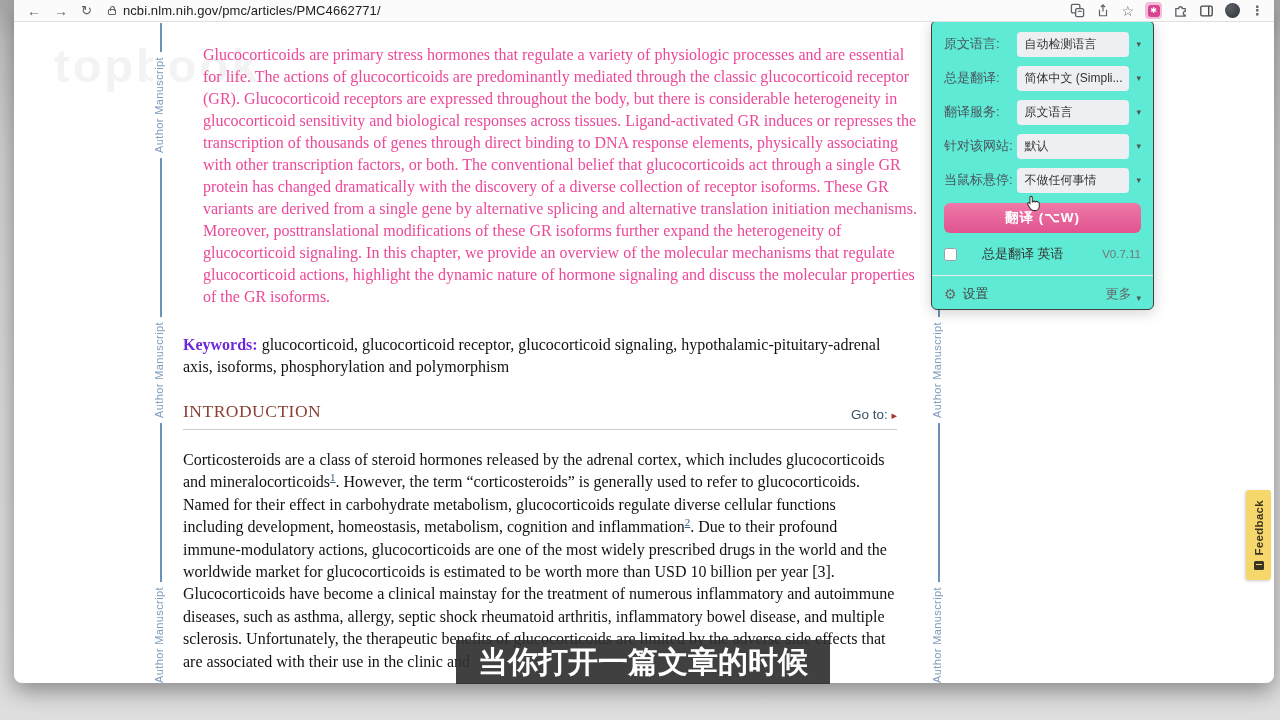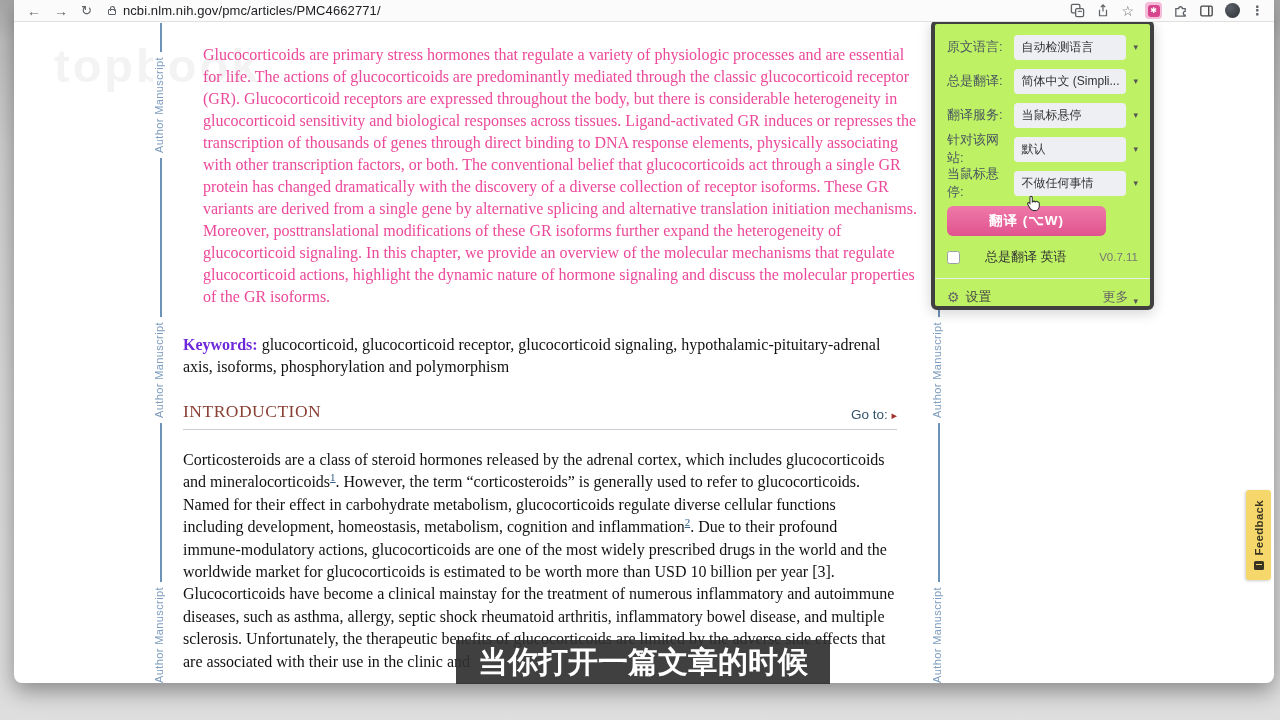--- a/index.html
+++ b/index.html
@@ -67,32 +67,32 @@
   .intro-h { font-size:17.5px; letter-spacing:.5px; color:#8a4034; }
   .goto { margin-left:auto; font-size:13.5px; color:#33536b; }
   .goto-arr { color:#a3322a; font-size:11px; }
   .rule { position:absolute; top:406px; left:0; width:100%; height:1px; background:#c6ccd2; }
   .intro-p { position:absolute; top:426px; left:0; width:100%; font-size:16px; line-height:22.4px; color:#111; }
   .ref { color:#2f5d8a; text-decoration:underline; font-size:11px; vertical-align:super; line-height:0; }
 
   
   .popup {
     position:absolute; left:917px; top:20px; width:223px; height:290px;
-    background:#bef264; border:4px solid #404040; border-radius:6px;
+    background:#5eead4; border:1px solid #404040; border-radius:6px;
     box-shadow:0 3px 14px rgba(0,0,0,.18); z-index:20;
     padding:6px 12px 0 12px;
   }
   .p-row { height:34px; display:flex; align-items:center; }
   .p-label { font-size:13px; color:#4a5560; }
   .p-val-wrap { margin-left:auto; display:flex; align-items:center; gap:7px; }
   .pill { width:112px; background:#edeff3; border-radius:4px; padding:4px 7px;
     font-size:12px; color:#333; white-space:nowrap; overflow:hidden; }
   .caret { font-size:9px; color:#555; }
   .t-btn {
-    margin-top:6px; width:159px; height:30px; border:none; border-radius:6px;
+    margin-top:6px; width:197px; height:30px; border:none; border-radius:6px;
     background:linear-gradient(180deg,#ee7aa9,#e1538f);
     color:#fff; font-size:13.5px; font-weight:bold; letter-spacing:1px;
   }
   .chk-row { margin-top:12px; display:flex; align-items:center; gap:25px; }
   .chk { width:13px; height:13px; border:1.5px solid #9aa0a6; border-radius:2.5px; background:#fff; }
   .chk-label { font-size:13px; color:#333; }
   .ver { margin-left:auto; font-size:11.5px; color:#777; }
   .p-div { margin:12px -12px 0 -12px; border-top:1px solid #ebebeb; }
   .set-row { margin-top:9px; display:flex; align-items:center; }
   .gear { font-size:14px; color:#666; margin-right:6px; }
@@ -196,21 +196,21 @@
     <div class="p-row">
       <span class="p-label">总是翻译:</span>
       <span class="p-val-wrap">
           <span class="pill">简体中文 (Simpli...</span>
           <span class="caret">▾</span>
         </span>
     </div>
     <div class="p-row">
       <span class="p-label">翻译服务:</span>
       <span class="p-val-wrap">
-          <span class="pill">当鼠标悬停</span>
+          <span class="pill">原文语言</span>
           <span class="caret">▾</span>
         </span>
     </div>
     <div class="p-row">
       <span class="p-label">针对该网站:</span>
       <span class="p-val-wrap">
           <span class="pill">默认</span>
           <span class="caret">▾</span>
         </span>
     </div>

